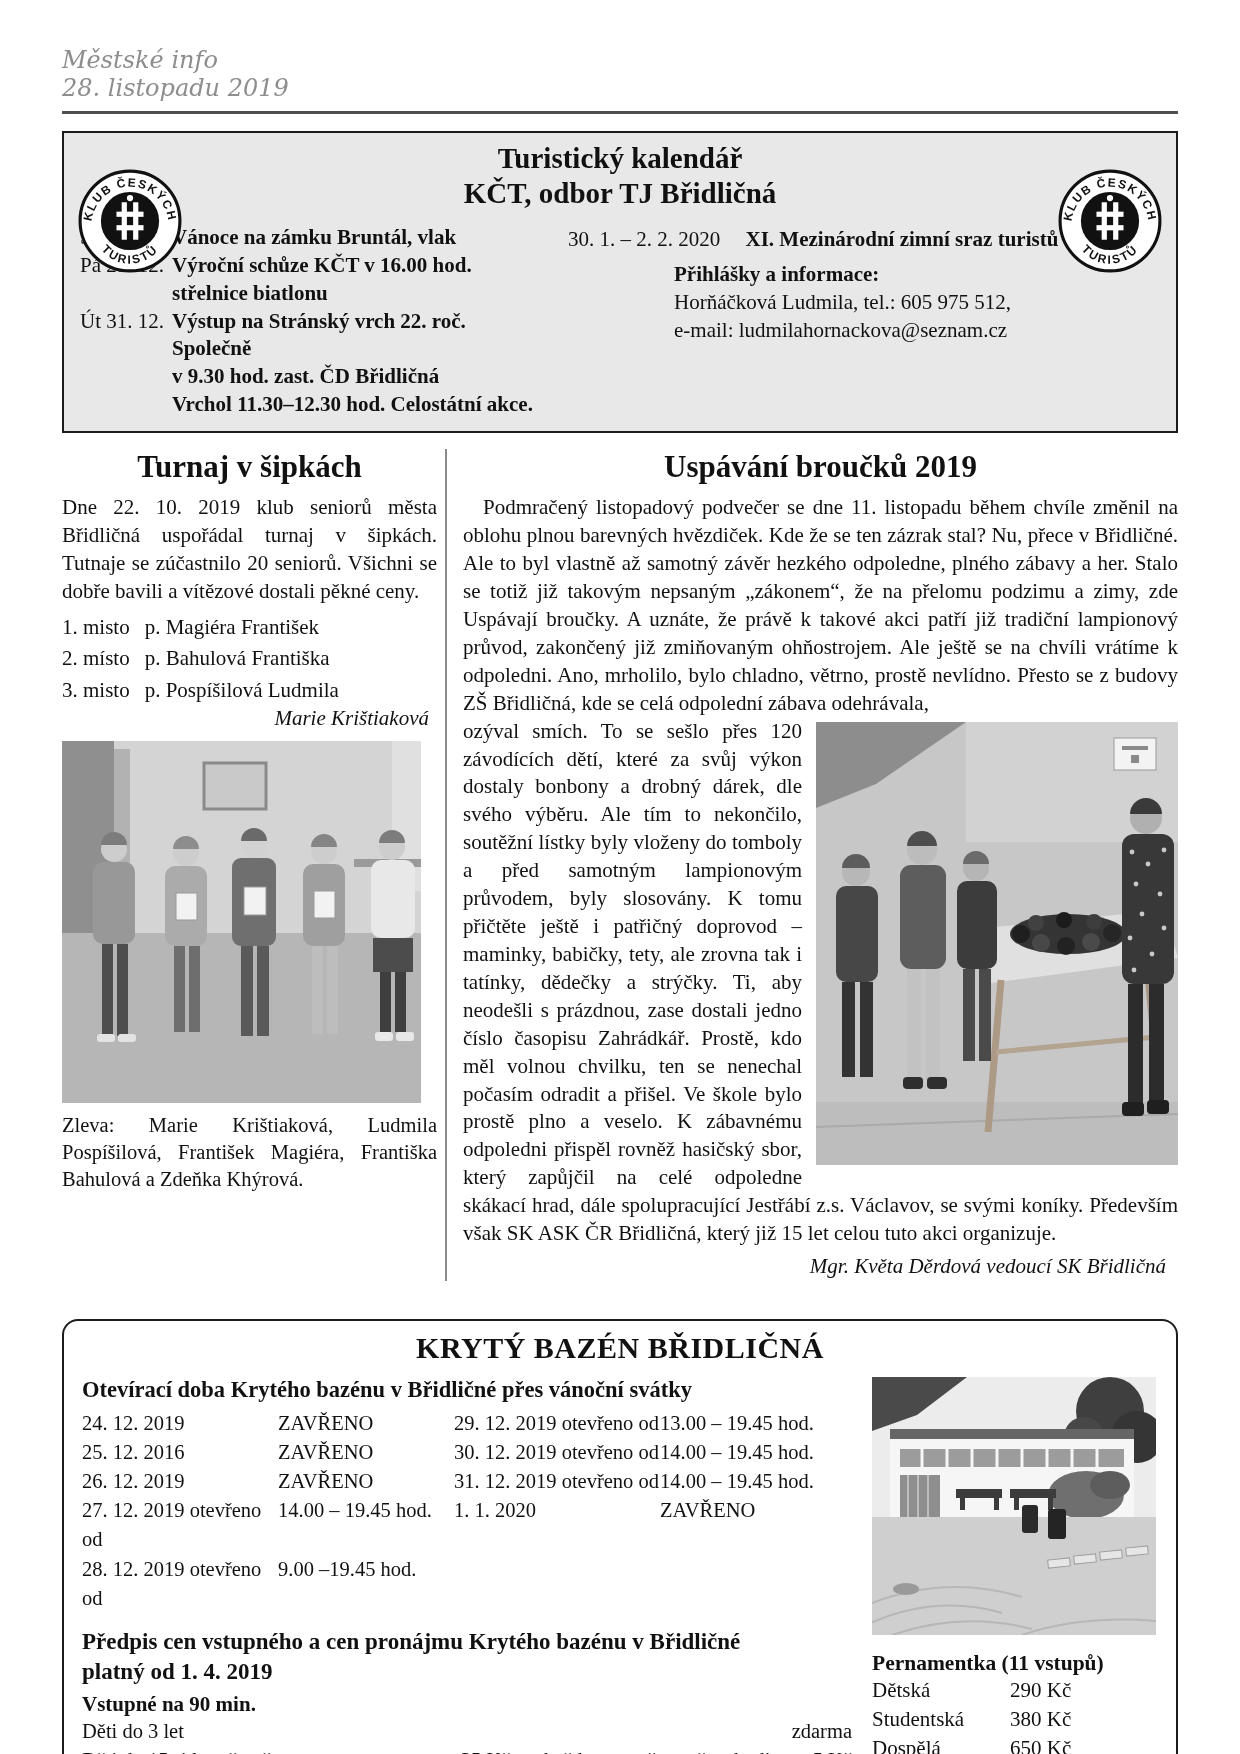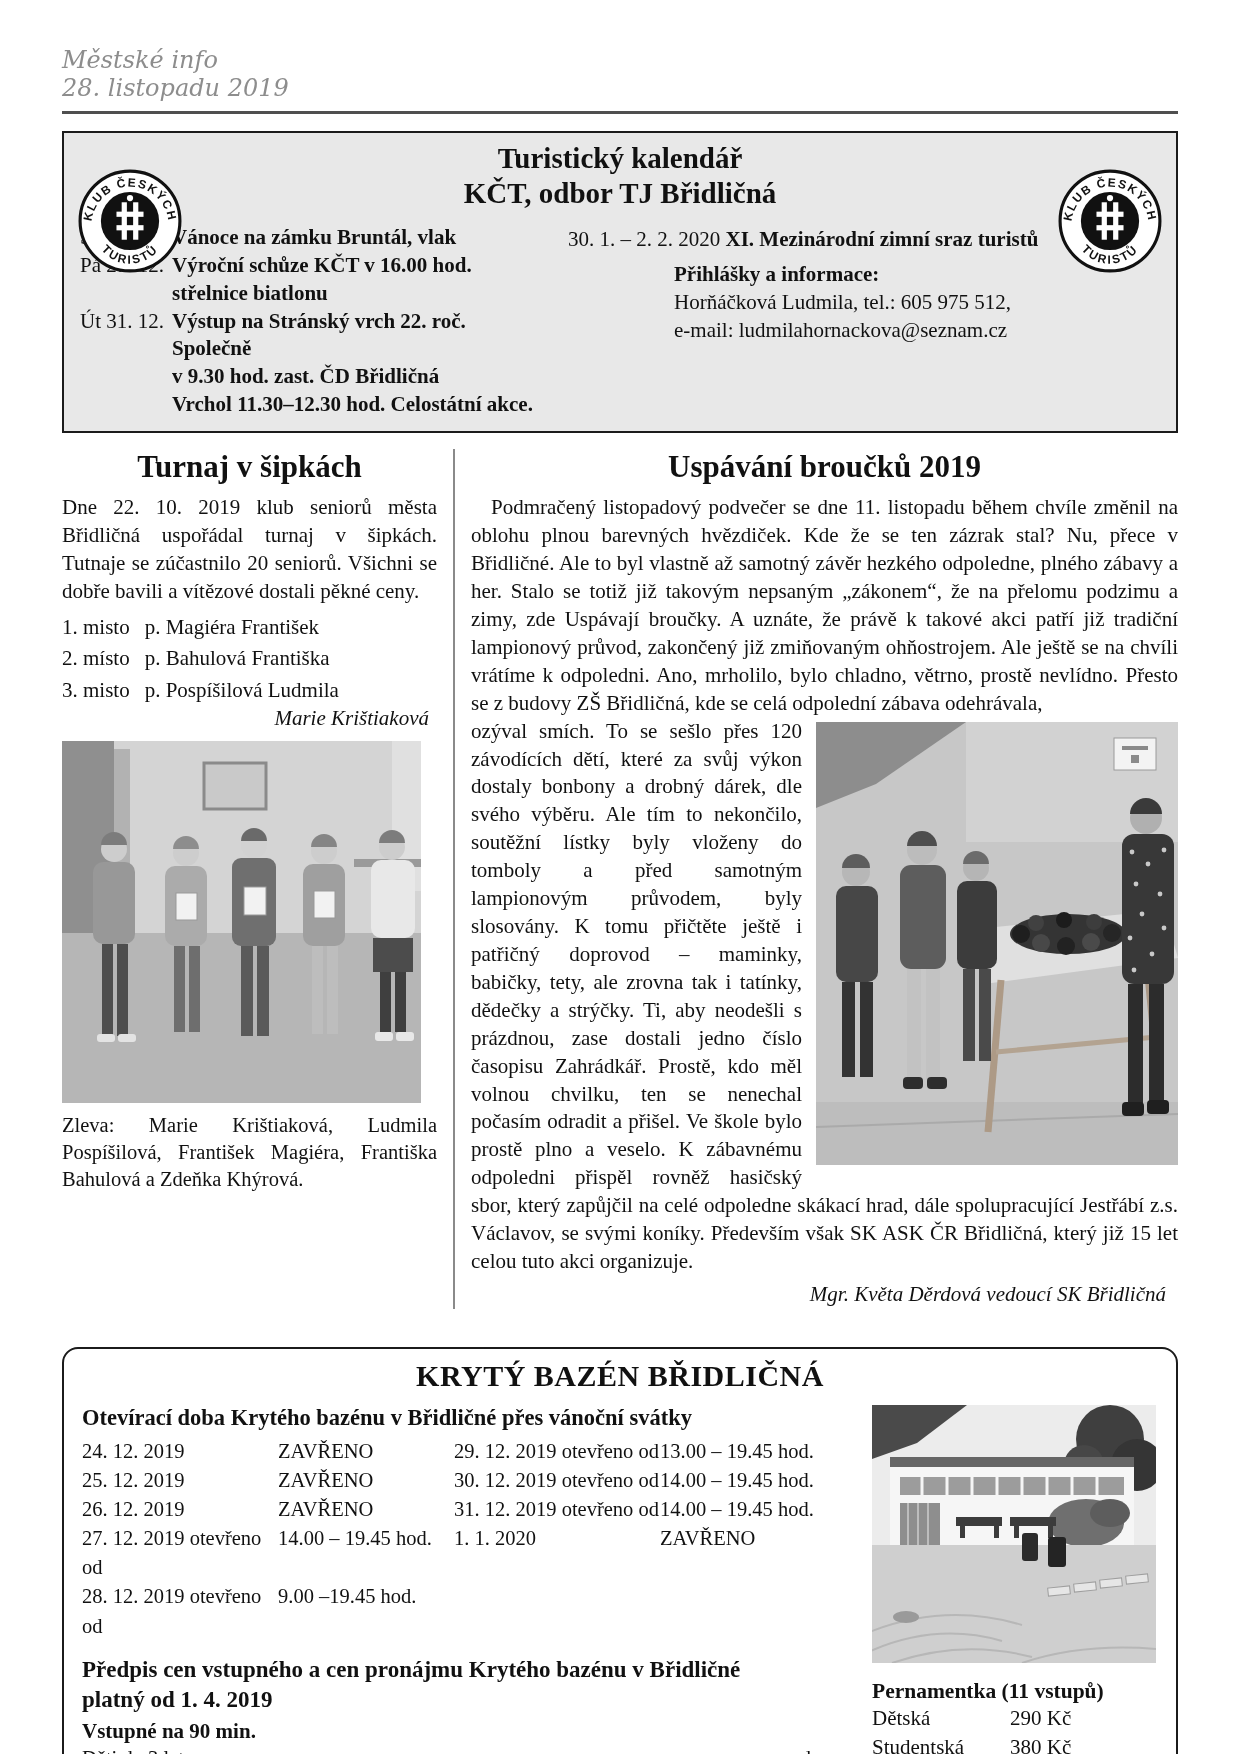--- a/index.html
+++ b/index.html
@@ -20,27 +20,27 @@
     padding:8px 16px 12px; position:relative; }
   .cal-logo { position:absolute; top:36px; width:104px; height:104px; }
   .cal-logo.left { left:14px; } .cal-logo.right { right:14px; }
   .cal-title { text-align:center; font-weight:bold; font-size:29px; line-height:1.22; }
   .cal-cols { display:flex; margin-top:12px; font-size:21px; }
   .cal-left { width:470px; flex:none; }
   .ev { display:flex; line-height:1.33; }
   .ev-date { width:92px; flex:none; }
   .ev-text { font-weight:bold; }
   .cal-right { flex:1; padding-left:18px; padding-top:2px; line-height:1.33; }
-  .intl-title { font-weight:bold; }
+  .intl-title { font-weight:bold;margin-left:20px; }
   .contact { margin-top:7px; padding-left:106px; }
   .contact-heading { font-weight:bold; }
 
   
   .articles { display:flex; margin-top:16px; }
-  .art-left { width:375px; flex:none; padding-right:16px; border-right:2px solid #8a8a8a; }
+  .art-left { width:375px; flex:none; padding-right:8px; border-right:2px solid #8a8a8a; }
   .art-right { flex:1; padding-left:16px; }
   .art-title { font-size:31px; font-weight:bold; text-align:center; margin:0 0 9px; }
   .art-body { font-size:21px; line-height:1.33; text-align:justify; }
   .results { margin-top:6px; }
   .res-row { display:flex; gap:15px; font-size:21px; line-height:1.5; }
   .byline { font-style:italic; text-align:right; font-size:21px; margin-top:0; padding-right:8px; }
   .photo { margin-top:10px; }
   .photo svg { display:block; }
   .caption { font-size:20.5px; line-height:1.3; margin-top:9px; text-align:justify; }
   .intro { text-indent:20px; }
@@ -317,21 +317,21 @@
 
       <div class="pool-left">
         <div class="hours-heading">Otevírací doba Krytého bazénu v Břidličné přes vánoční svátky</div>
         <div class="hours">
           <div class="hcolA">
             <div class="hrow">
                 <span class="hdate">24. 12. 2019</span>
                 <span class="htime">ZAVŘENO</span>
               </div>
             <div class="hrow">
-                <span class="hdate">25. 12. 2019</span>
+                <span class="hdate">25. 12. 2016</span>
                 <span class="htime">ZAVŘENO</span>
               </div>
             <div class="hrow">
                 <span class="hdate">26. 12. 2019</span>
                 <span class="htime">ZAVŘENO</span>
               </div>
             <div class="hrow">
                 <span class="hdate">27. 12. 2019 otevřeno od</span>
                 <span class="htime">14.00 – 19.45 hod.</span>
               </div>

